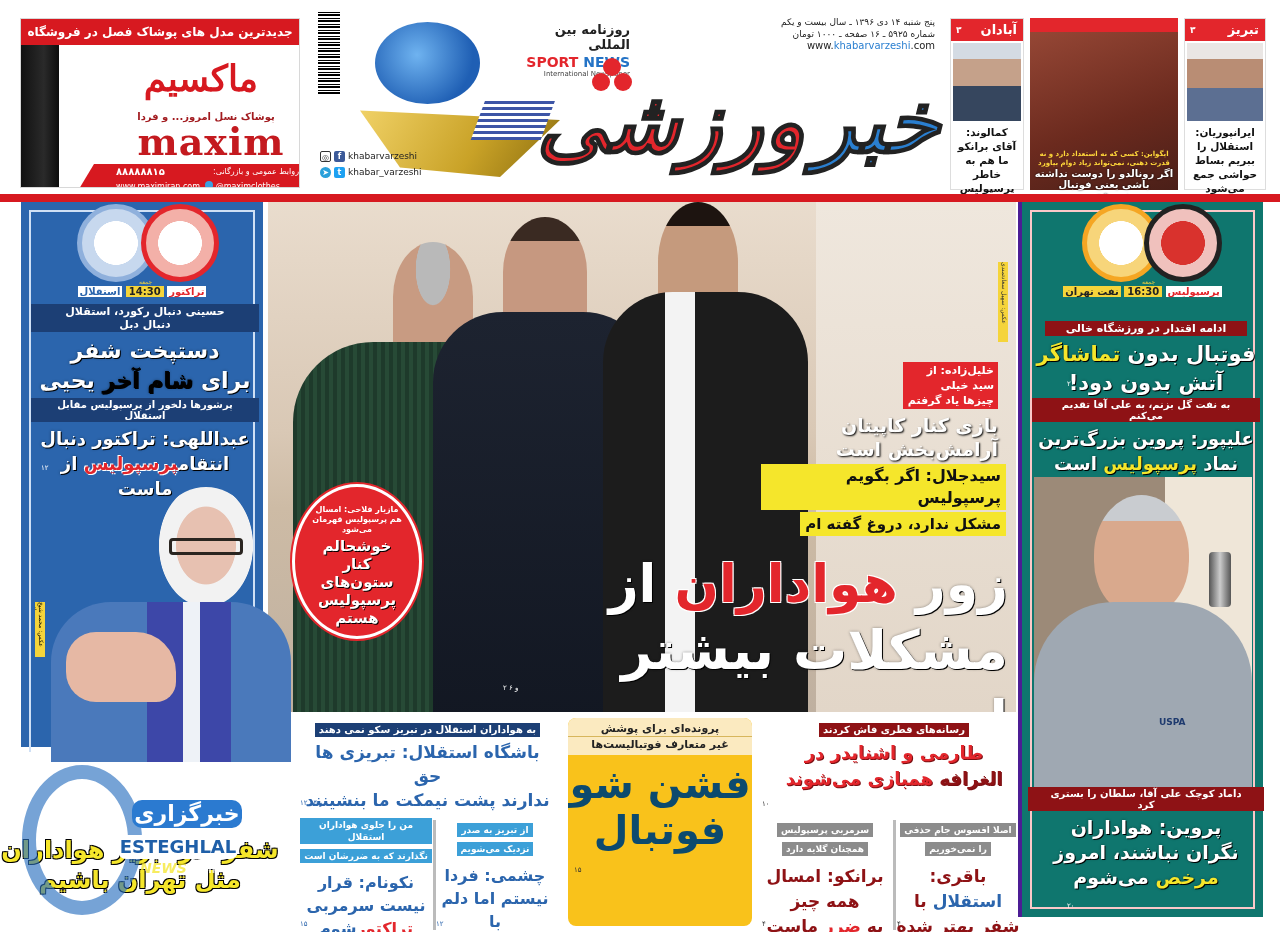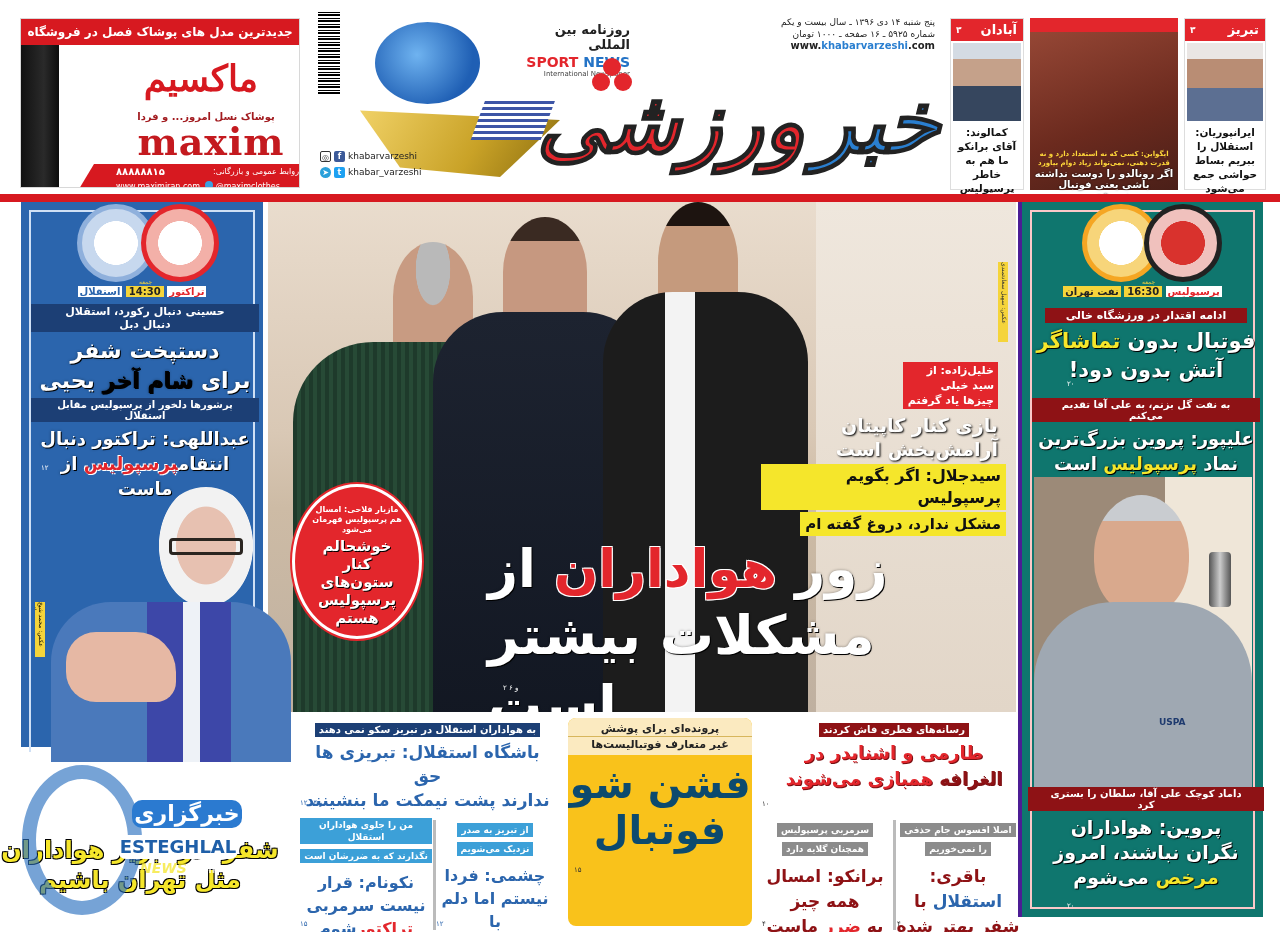--- a/index.html
+++ b/index.html
@@ -30,21 +30,21 @@
 #intl .en{font-size:7px;color:#444;text-align:right}
 #balls{left:590px;top:60px;width:40px;height:34px}
 #balls i{position:absolute;width:18px;height:18px;border-radius:50%;background:#e3262c}
 #logo{left:505px;top:60px;width:430px;height:125px}
 #logo .red{position:absolute;left:0;top:0;width:300px;height:125px;font-size:86px;font-weight:bold;color:#e3262c;font-style:italic;direction:rtl;text-align:right;-webkit-text-stroke:2px #222;line-height:125px;font-family:"DejaVu Sans",sans-serif}
 #logo .blue{position:absolute;left:300px;top:0;width:135px;height:125px;font-size:86px;font-weight:bold;color:#2a7fd0;font-style:italic;direction:rtl;text-align:right;-webkit-text-stroke:2px #222;line-height:125px}
 #social{left:320px;top:148px;width:180px;font-size:9px;color:#222}
 #social .row{display:flex;align-items:center;gap:3px;height:16px}
 #social .ic{display:inline-block;width:11px;height:11px;border-radius:2px;color:#fff;font-size:8px;text-align:center;line-height:11px;font-weight:bold}
 #dateinfo{left:720px;top:16px;width:215px;direction:rtl;text-align:right;font-size:9px;color:#222;line-height:12px}
-#dateinfo .web{direction:ltr;text-align:right;font-weight:bold;font-size:10px}
+#dateinfo .web{direction:ltr;text-align:right;font-weight:normal;font-size:10px}
 #dateinfo .web span{color:#2a7fd0}
 
 
 .tbox{position:absolute;top:18px;border:1px solid #ddd;background:#fff}
 .tbox .hd{height:22px;background:#e3262c;color:#fff;font-weight:bold;font-size:13px;direction:rtl;text-align:right;padding-right:6px;line-height:22px;position:relative}
 .tbox .hd .pg{position:absolute;left:5px;top:0;font-size:9px}
 .tbox .photo{height:78px;margin:2px}
 .tbox .cap{font-size:10.5px;font-weight:bold;line-height:14px;color:#111;direction:rtl;text-align:center;padding:2px}
 #box-abadan{left:950px;width:74px}
 #box-tabriz{left:1184px;width:82px}
@@ -174,21 +174,21 @@
   <div class="abs rtl" style="right:18px;top:160px;width:200px;text-align:right">
     <div style="display:inline-block;background:#e3262c;color:#fff;font-size:11px;font-weight:bold;padding:1px 4px;max-width:95px;line-height:15px">خلیل‌زاده: از سید خیلی چیزها یاد گرفتم</div>
     <div style="color:#fff;font-size:19px;font-weight:bold;line-height:24px;margin-top:4px;text-shadow:1px 1px 2px #000">بازی کنار کاپیتان آرامش‌بخش است</div>
   </div>
 
   <div class="abs rtl" style="right:10px;top:262px;width:245px;text-align:right">
     <div style="display:inline-block;background:#f5e62b;color:#111;font-size:16px;font-weight:bold;padding:1px 5px;line-height:22px">سیدجلال: اگر بگویم پرسپولیس</div><br>
     <div style="display:inline-block;background:#f5e62b;color:#111;font-size:15px;font-weight:bold;padding:1px 5px;line-height:22px;margin-top:2px">مشکل ندارد، دروغ گفته ام</div>
   </div>
 
-  <div class="abs hl" style="right:8px;top:335px;width:520px;text-align:left">
+  <div class="abs hl" style="right:8px;top:350px;width:520px;text-align:right">
     <div style="font-size:52px;line-height:64px"><span>زور</span> <span style="color:#e3262c;text-shadow:1px 1px 0 #fff,-1px -1px 0 #fff,1px -1px 0 #fff,-1px 1px 0 #fff">هواداران</span> <span>از</span></div>
     <div style="font-size:54px;line-height:70px">مشکلات بیشتر است</div>
   </div>
   <div class="pgn" style="left:235px;top:482px">۲ و ۶</div>
 </div>
 
 <div id="stamp" class="abs rtl">
   <div style="color:#fff;font-size:8px;font-weight:bold;margin:18px 14px 2px;line-height:10px">مازیار فلاحی: امسال هم پرسپولیس قهرمان می‌شود</div>
   <div style="color:#fff;font-size:15px;font-weight:bold;line-height:18px;margin:0 12px;text-shadow:1px 1px 0 #000">خوشحالم کنار ستون‌های پرسپولیس هستم</div>
 </div>
@@ -243,21 +243,21 @@
   <div class="frame"></div>
   <div class="crest" style="left:60px;top:2px;background:radial-gradient(circle,#fff 0 45%,#f7d57a 46% 100%);border-color:#f5a623"></div>
   <div class="crest" style="left:122px;top:2px;background:radial-gradient(circle,#d9322d 0 45%,#f0c1bd 46% 100%);border-color:#222"></div>
   <div class="match" style="top:84px;color:#fff">
     <span style="background:#fff;color:#e3262c;padding:0 2px">پرسپولیس</span>
     <span class="time">16:30</span>
     <span style="background:#f5d43a;color:#222;padding:0 2px">نفت تهران</span>
   </div>
   <div class="abs" style="left:120px;top:76px;font-size:6px;color:#f5d43a">جمعه</div>
 
-  <div class="abs rtl" style="left:10px;top:102px;width:228px">
+  <div class="abs rtl" style="left:10px;top:115px;width:228px">
     <div class="kicker" style="background:#8e1215;color:#fff">ادامه اقتدار در ورزشگاه خالی</div>
     <div class="hl" style="font-size:21px;line-height:29px;margin-top:4px">
       <div><span>فوتبال بدون</span> <span style="color:#f5e62b">تماشاگر</span></div>
       <div>آتش بدون دود!</div>
     </div>
   </div>
   <div class="pgn" style="left:45px;top:178px">۲۰</div>
 
   <div class="abs rtl" style="left:10px;top:196px;width:228px">
     <div class="kicker" style="background:#8e1215;color:#fff;font-size:10px">به نفت گل بزنم، به علی آقا تقدیم می‌کنم</div>

